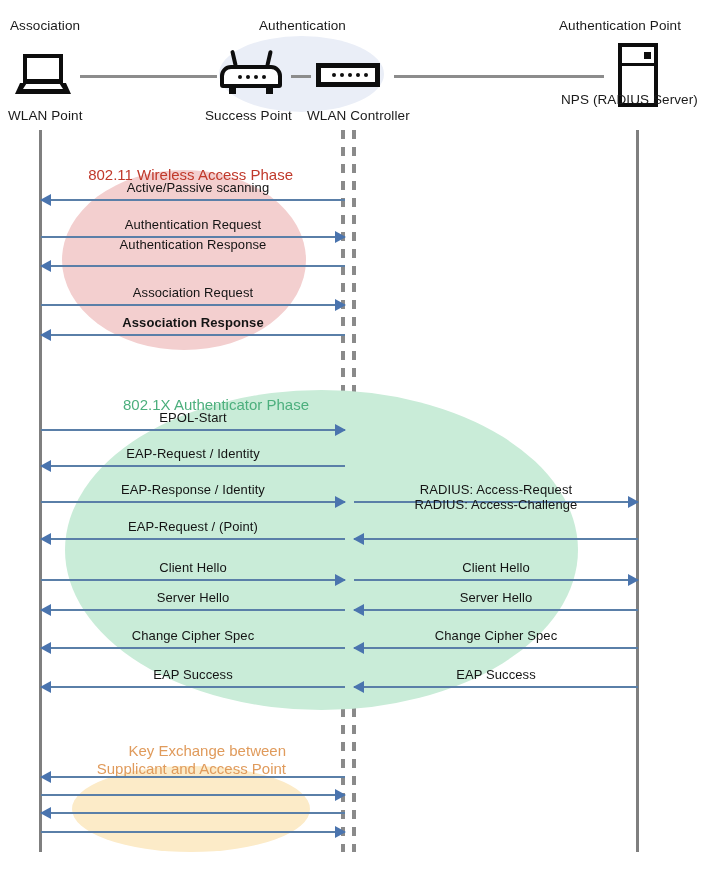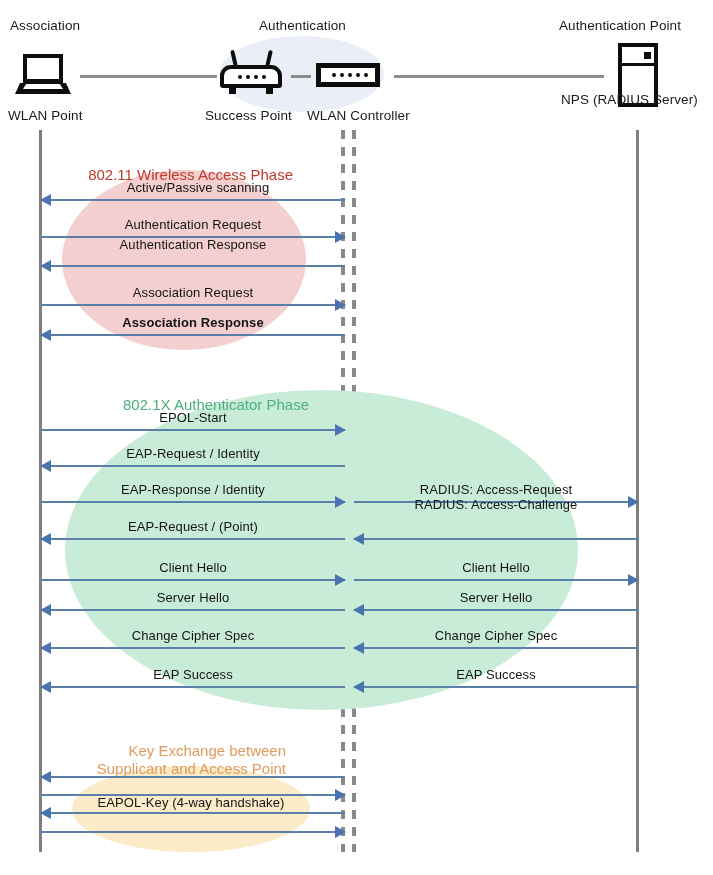--- a/index.html
+++ b/index.html
@@ -328,15 +328,14 @@
       <div class="msg-head left" style="top: 604px; left: 353px;"></div>
       <div class="msg-label" style="left: 356px; top: 590px; width: 280px;">Server Hello</div>
       <div class="msg-line" style="left: 354px; top: 647px; width: 284px;"></div>
       <div class="msg-head left" style="top: 642px; left: 353px;"></div>
       <div class="msg-label" style="left: 356px; top: 628px; width: 280px;">Change Cipher Spec</div>
       <div class="msg-line" style="left: 354px; top: 686px; width: 284px;"></div>
       <div class="msg-head left" style="top: 681px; left: 353px;"></div>
       <div class="msg-label" style="left: 356px; top: 667px; width: 280px;">EAP Success</div>
     </div>
 
-  <div class="msg-label" style="left:86px; top:795px; width:210px;">EAPOL-Key (4-way handshake)</div>
 
 </div>
 
 </body></html>

